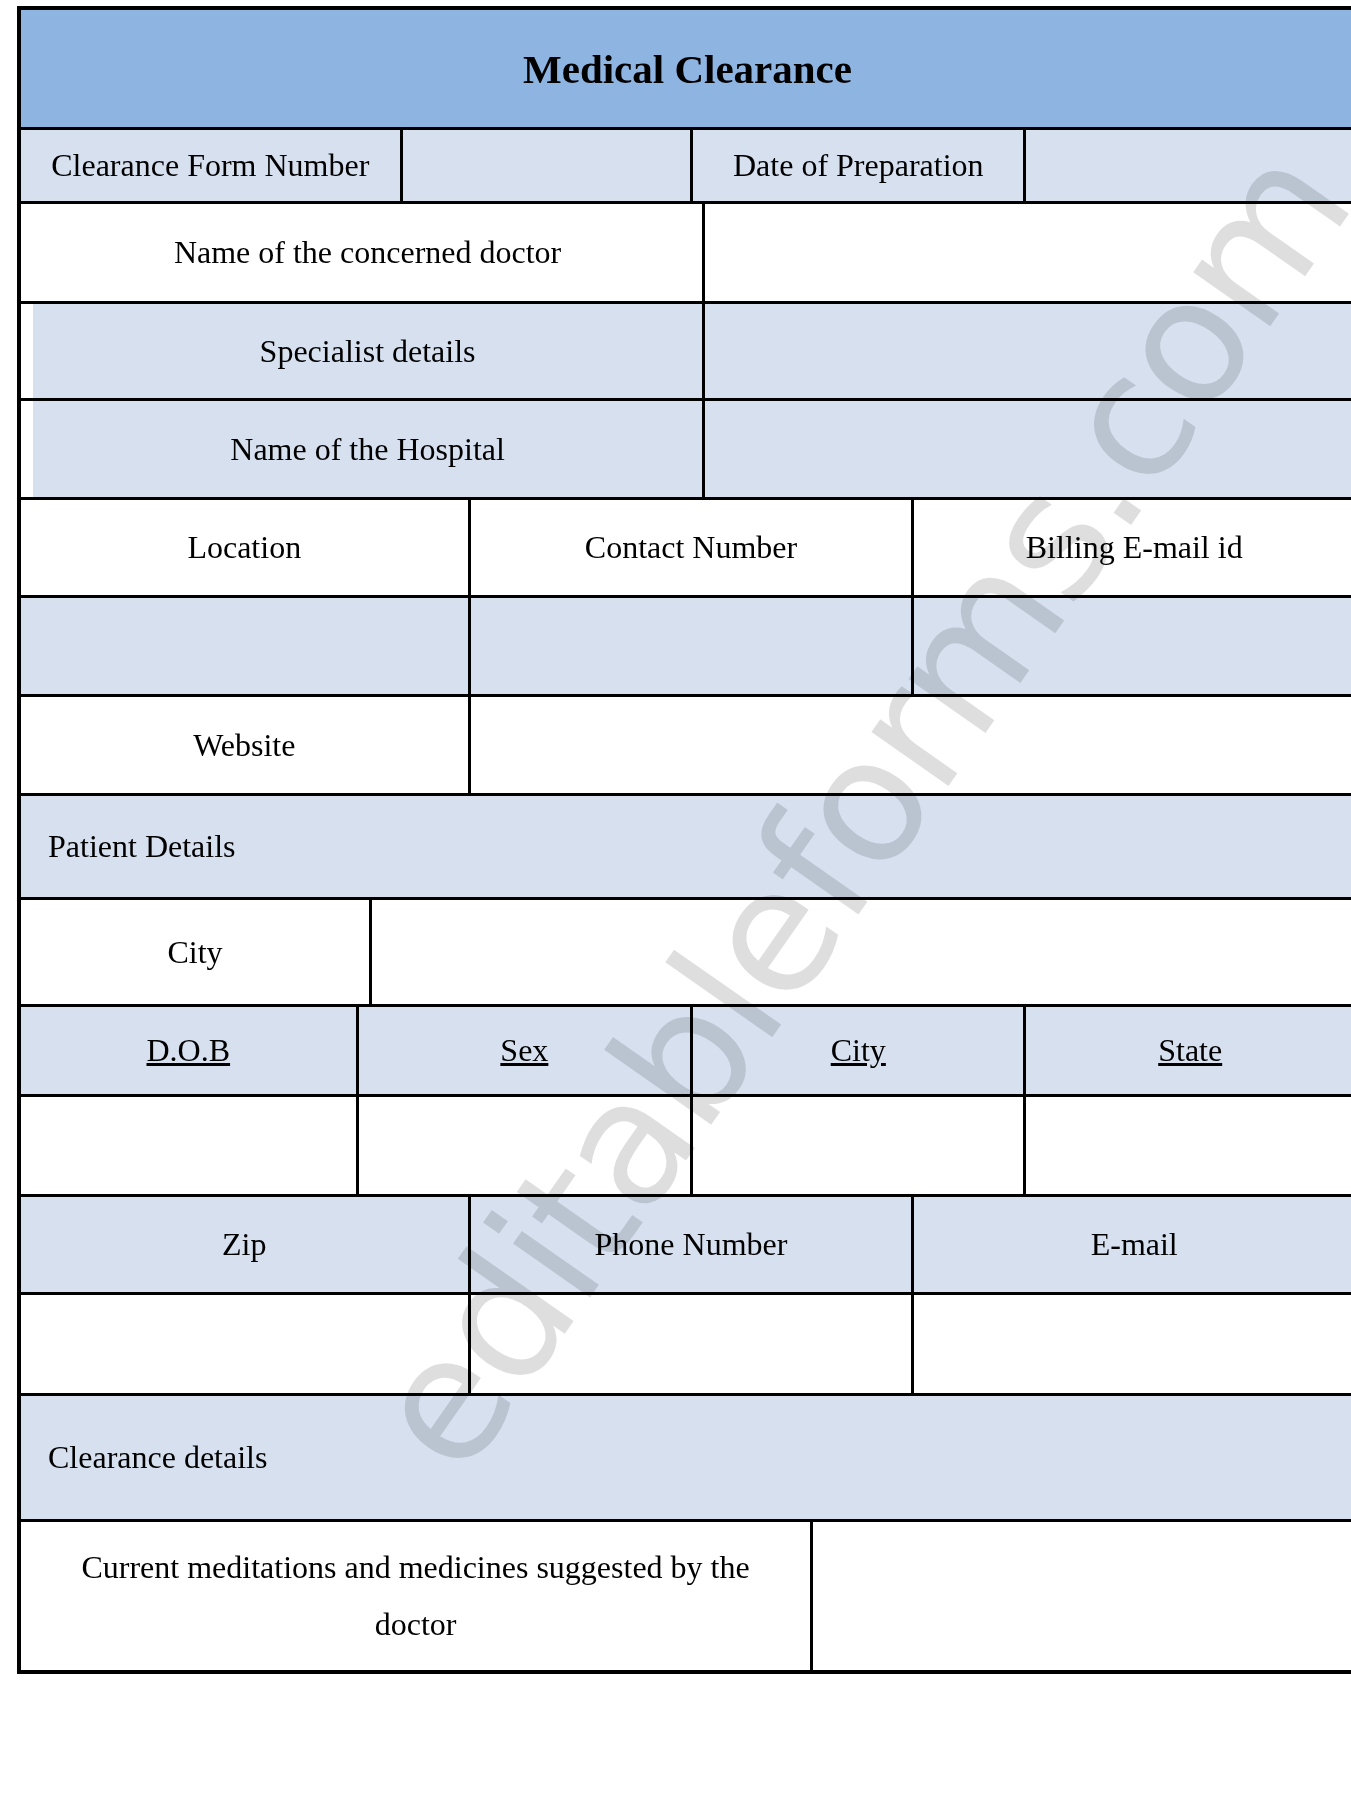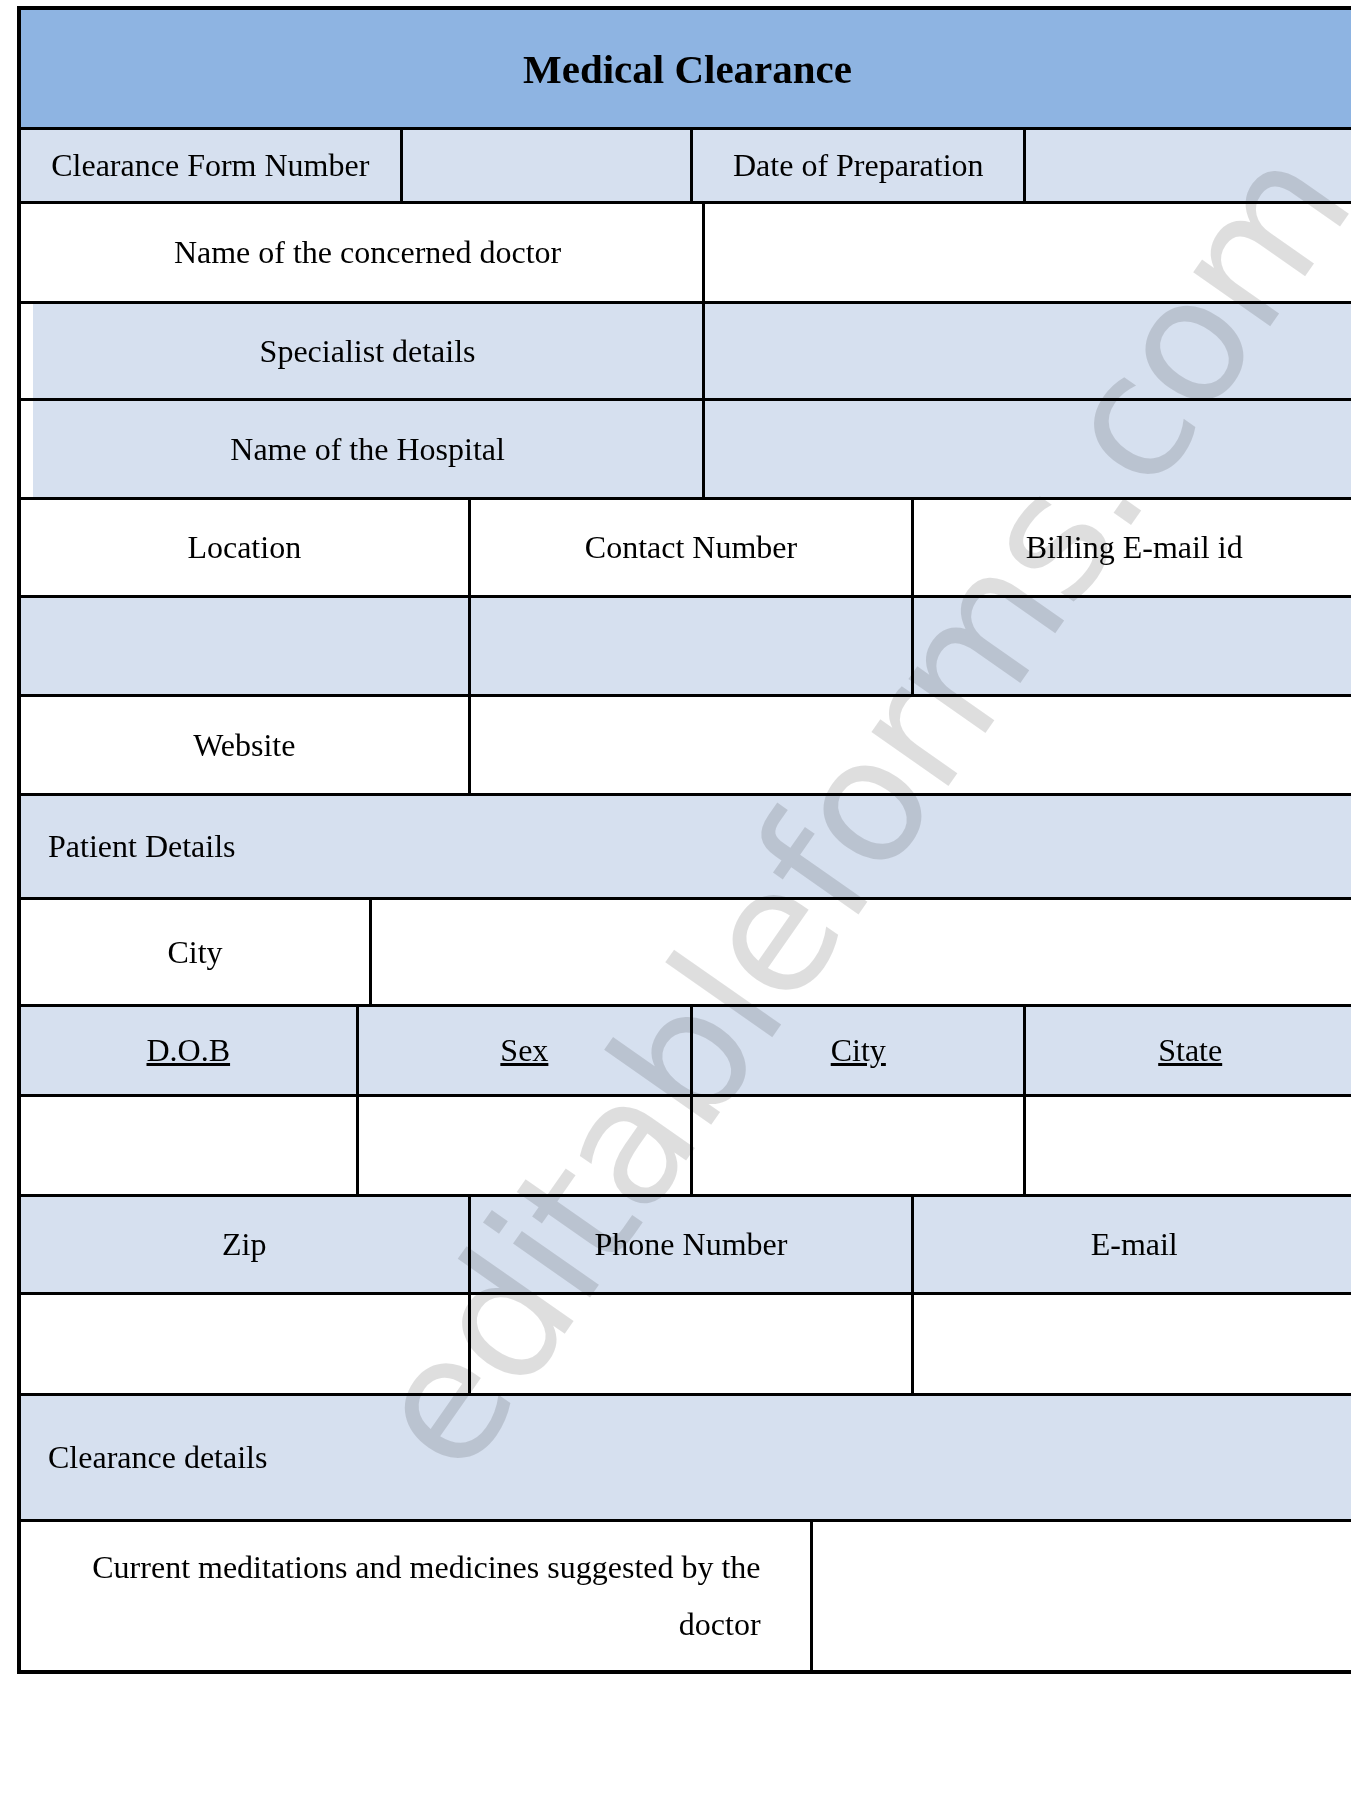--- a/index.html
+++ b/index.html
@@ -11,21 +11,21 @@
   .row + .row{border-top:3px solid #000;}
   .cell{box-sizing:border-box;display:flex;align-items:center;justify-content:center;
         font-size:32px;position:relative;}
   .cell + .cell{border-left:3px solid #000;}
   .blue{background:#d6e0ef;}
   .white{background:#ffffff;}
   .header{background:#8eb4e2;height:117px;display:flex;align-items:center;justify-content:center;}
   .title{font-size:41px;font-weight:bold;}
   .section{justify-content:flex-start;padding-left:27px;}
   .indent{}
-  .meds-label{max-width:690px;text-align:right;line-height:57px;}
+  .meds-label{max-width:690px;text-align:center;line-height:57px;}
   
   .h-row1{height:74px;} .h-doctor{height:100px;} .h-spec{height:97px;}
   .h-hosp{height:104px;} .h-nameh{height:99px;} .h-loc{height:98px;}
   .h-blankb{height:99px;} .h-web{height:99px;} .h-patient{height:104px;}
   .h-name{height:107px;} .h-dob{height:90px;text-decoration:underline;} .h-blankw{height:100px;}
   .h-zip{height:98px;} .h-blankw2{height:101px;} .h-clear{height:126px;}
   .h-meds{height:151px;}
   
   .w-r1a{width:28.4%;} .w-r1b{width:21.8%;} .w-r1c{width:25.0%;}
   .w-half{width:50.2%;margin-left:12px;}

